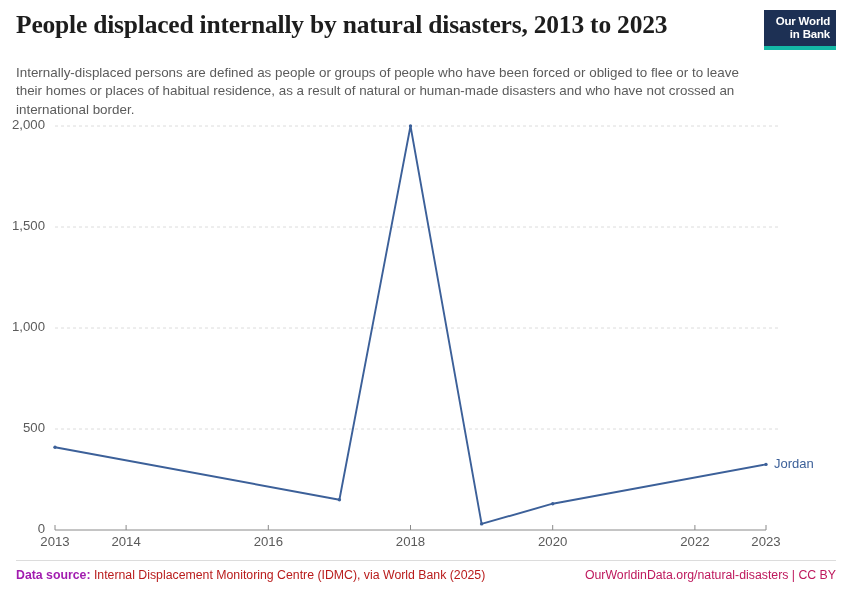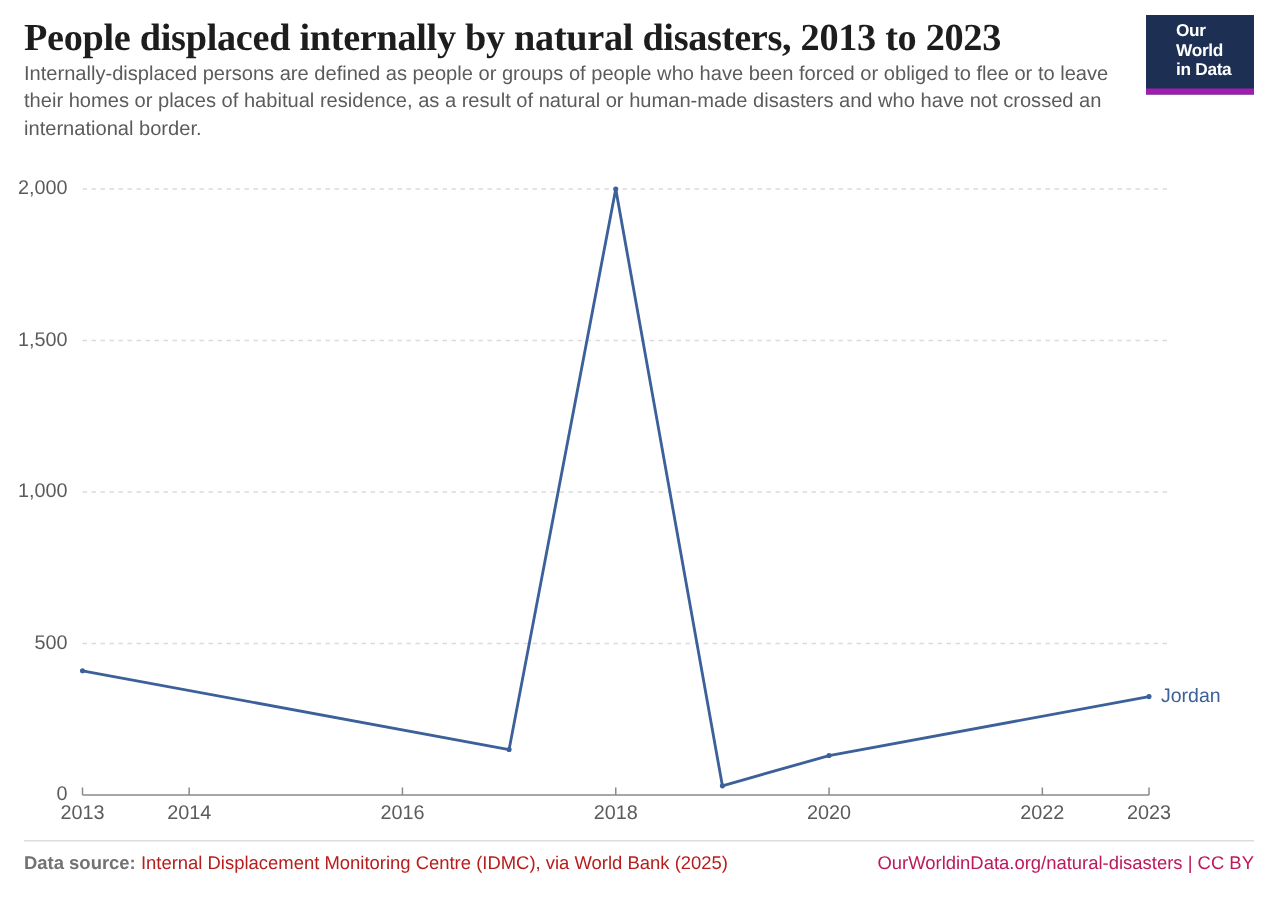--- a/index.html
+++ b/index.html
@@ -24,37 +24,37 @@
   .title {
     font-family: "Liberation Serif", serif;
     font-size: 25.5px;
     font-weight: 700;
     color: #1d1d1d;
     letter-spacing: -0.2px;
     line-height: 30px;
     white-space: nowrap;
   }
   .subtitle {
-    margin-top: 0;
+    margin-top: 24px;
     font-family: "Liberation Sans", sans-serif;
     font-size: 13.4px;
     line-height: 18.3px;
     color: #5b5b5b;
     width: 730px;
   }
 
   
   .logo {
     position: absolute;
     right: 14px; top: 10px;
     width: 72px;
     background: #1d3054;
-    border-bottom: 4px solid #a21caf;
-    padding: 5px 6px 5px 20px;
-    text-align: left;
+    border-bottom: 4px solid #14b8a6;
+    padding: 5px 6px 5px 6px;
+    text-align: right;
     line-height: 13px;
   }
   .logo span {
     display: block;
     color: #ffffff;
     font-family: "Liberation Sans", sans-serif;
     font-size: 11.5px;
     font-weight: 700;
     letter-spacing: -0.2px;
   }
@@ -109,37 +109,37 @@
   .footer {
     position: absolute;
     left: 16px; right: 14px; top: 568px;
     display: flex;
     justify-content: space-between;
     align-items: baseline;
     font-family: "Liberation Sans", sans-serif;
     font-size: 12.3px;
     color: #8b8b8b;
   }
-  .footer .src-label { font-weight: 700; color: #737373; }
+  .footer .src-label { font-weight: 700; color: #a21caf; }
   .footer .src-text { color: #b91c1c; }
   .footer-right { color: #be185d; white-space: nowrap; }
 </style>
 </head>
 <body>
 
 <div id="page">
 
   <div class="header">
     <div class="title">People displaced internally by natural disasters, 2013 to 2023</div>
     <div class="subtitle">Internally-displaced persons are defined as people or groups of people who have been forced or obliged to flee or to leave their homes or places of habitual residence, as a result of natural or human-made disasters and who have not crossed an international border.</div>
   </div>
 
   <div class="logo">
     <span>Our World</span>
-    <span>in Data</span>
+    <span>in Bank</span>
   </div>
 
   <div class="chart">
     <svg width="850" height="600" viewBox="0 0 850 600">
       <g id="gridlines">
           <line x1="55" x2="780" y1="429" y2="429" class="gridline"></line>
           <line x1="55" x2="780" y1="328" y2="328" class="gridline"></line>
           <line x1="55" x2="780" y1="227" y2="227" class="gridline"></line>
           <line x1="55" x2="780" y1="126" y2="126" class="gridline"></line>
         </g>

